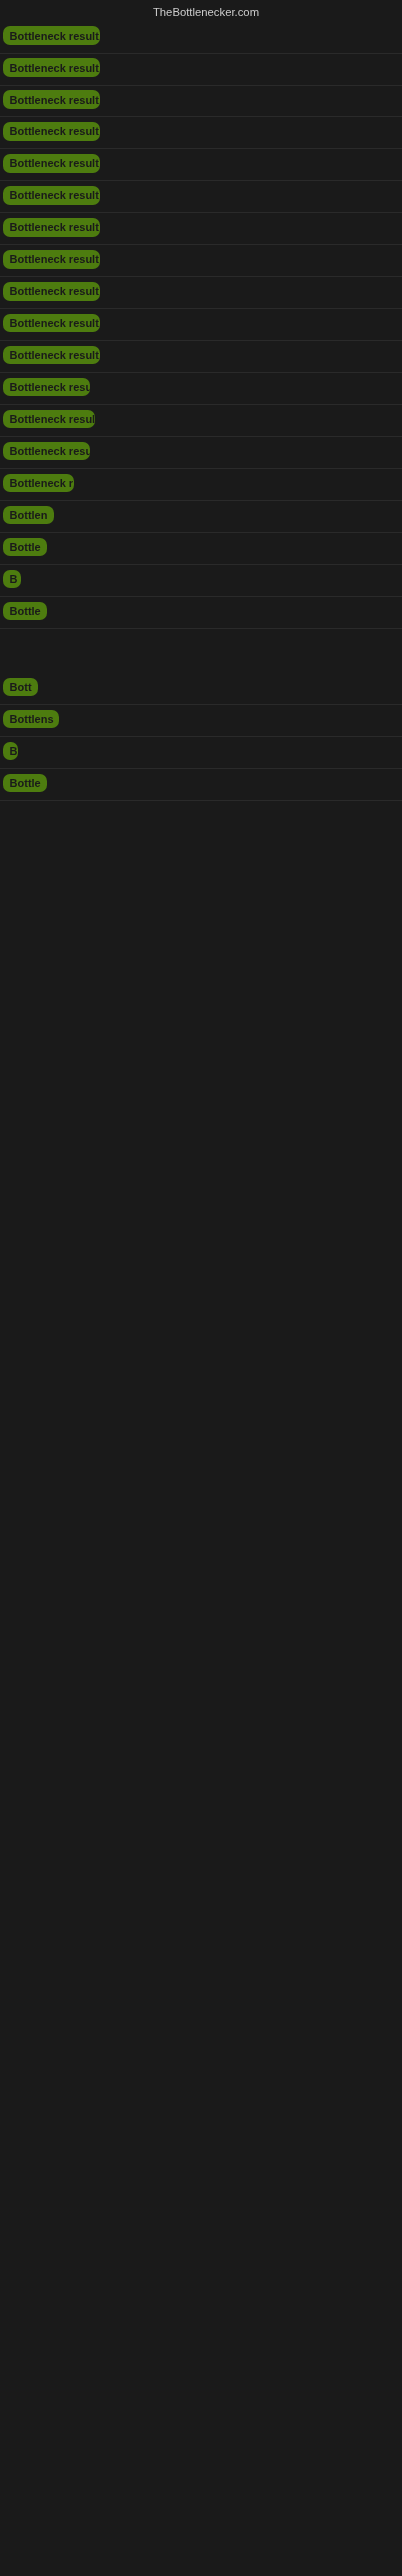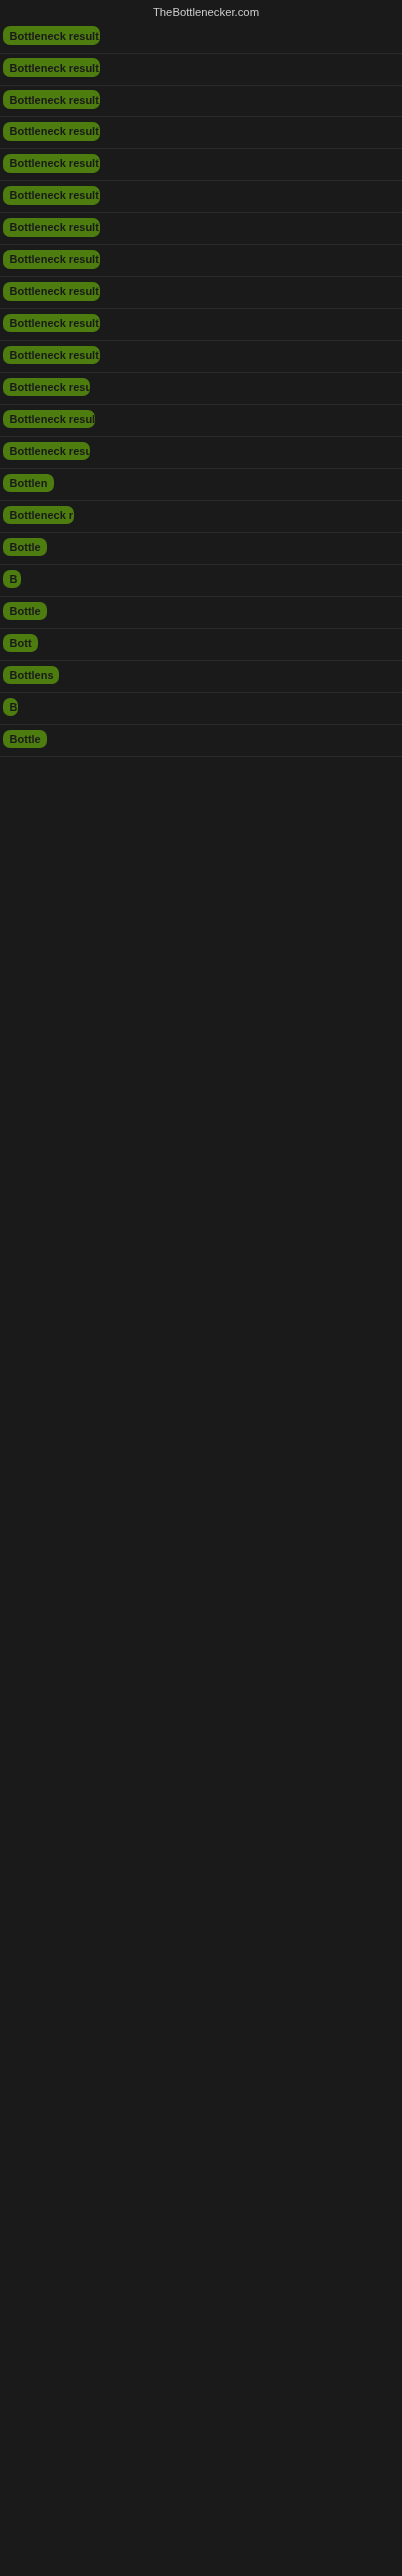--- a/index.html
+++ b/index.html
@@ -55,23 +55,23 @@
     <div class="row"><span class="bottleneck-badge" style="max-width: 97px;">Bottleneck result</span></div>
     <div class="row"><span class="bottleneck-badge" style="max-width: 97px;">Bottleneck result</span></div>
     <div class="row"><span class="bottleneck-badge" style="max-width: 97px;">Bottleneck result</span></div>
     <div class="row"><span class="bottleneck-badge" style="max-width: 97px;">Bottleneck result</span></div>
     <div class="row"><span class="bottleneck-badge" style="max-width: 97px;">Bottleneck result</span></div>
     <div class="row"><span class="bottleneck-badge" style="max-width: 97px;">Bottleneck result</span></div>
     <div class="row"><span class="bottleneck-badge" style="max-width: 97px;">Bottleneck result</span></div>
     <div class="row"><span class="bottleneck-badge" style="max-width: 87px;">Bottleneck resu</span></div>
     <div class="row"><span class="bottleneck-badge" style="max-width: 92px;">Bottleneck resul</span></div>
     <div class="row"><span class="bottleneck-badge" style="max-width: 87px;">Bottleneck resu</span></div>
+    <div class="row"><span class="bottleneck-badge" style="max-width: 71px;">Bottleneck r</span></div>
     <div class="row"><span class="bottleneck-badge" style="max-width: 53px;">Bottlen</span></div>
-    <div class="row"><span class="bottleneck-badge" style="max-width: 71px;">Bottleneck r</span></div>
     <div class="row"><span class="bottleneck-badge" style="max-width: 45px;">Bottle</span></div>
     <div class="row"><span class="bottleneck-badge" style="max-width: 17.7px;">B</span></div>
     <div class="row"><span class="bottleneck-badge" style="max-width: 45px;">Bottle</span></div>
-    <div class="row"><span class="bottleneck-badge" style="max-width: 37px;">Bott</span></div>
+    <div class="row"><span class="bottleneck-badge" style="max-width: 37px; margin-top: 44px;">Bott</span></div>
     <div class="row"><span class="bottleneck-badge" style="max-width: 56px; text-align: right;">Bottlens</span></div>
     <div class="row"><span class="bottleneck-badge" style="max-width: 14.5px;">B</span></div>
     <div class="row"><span class="bottleneck-badge" style="max-width: 45px;">Bottle</span></div>
   </div>
 
 
 </body></html>

